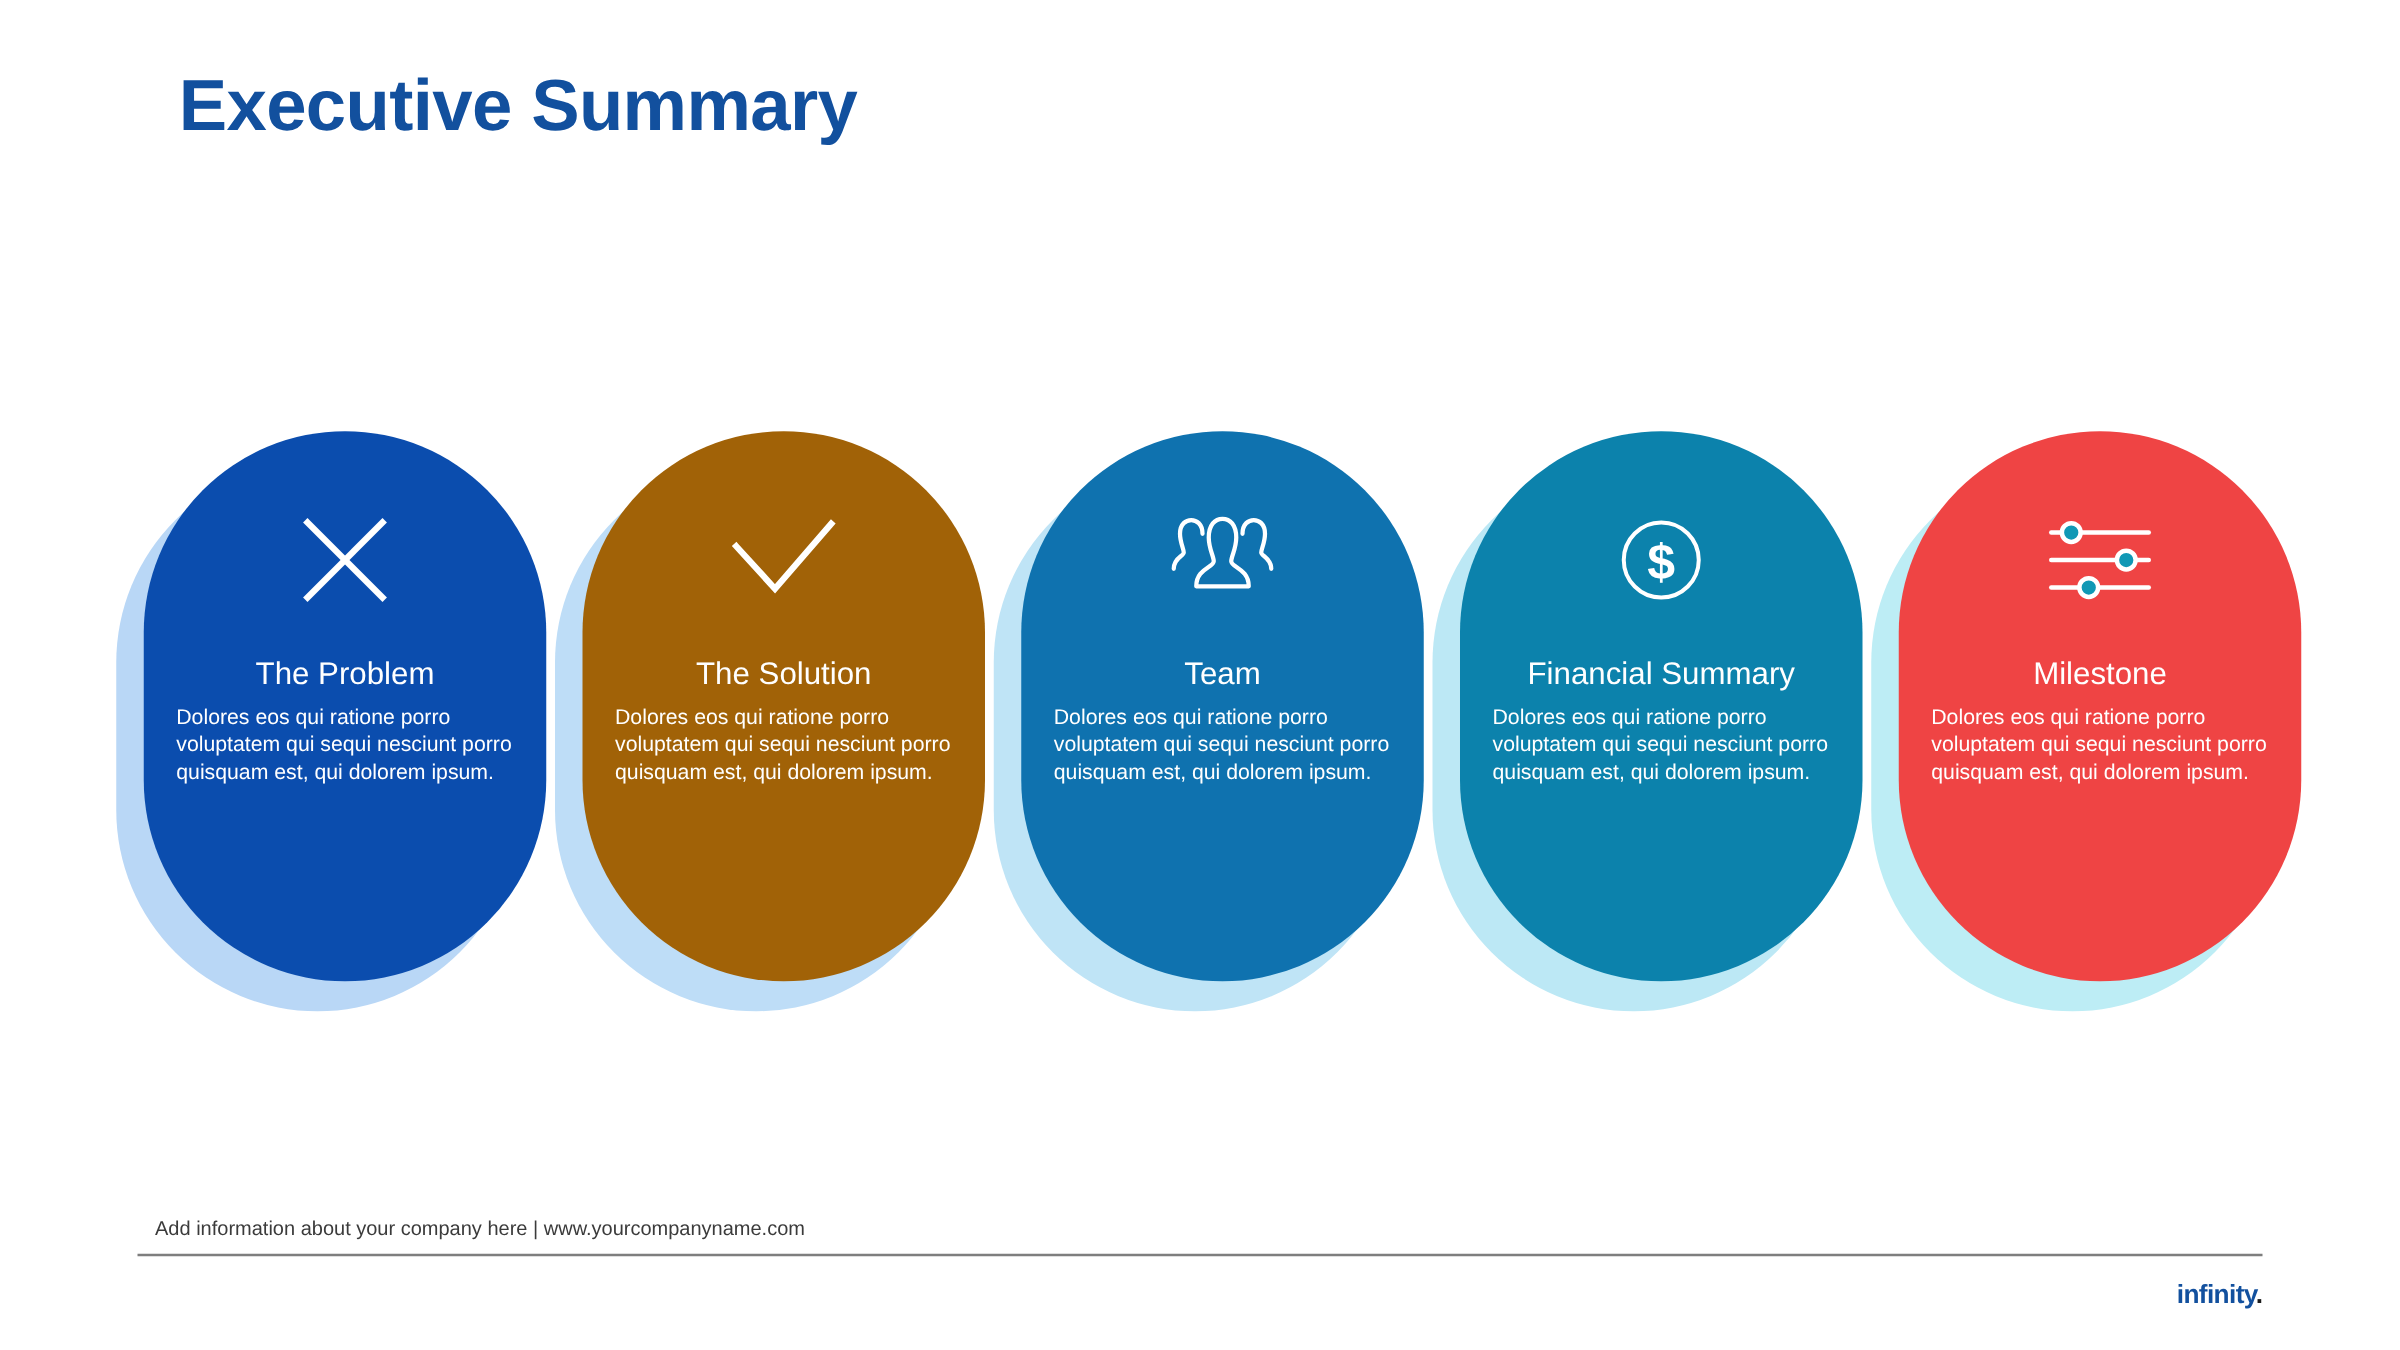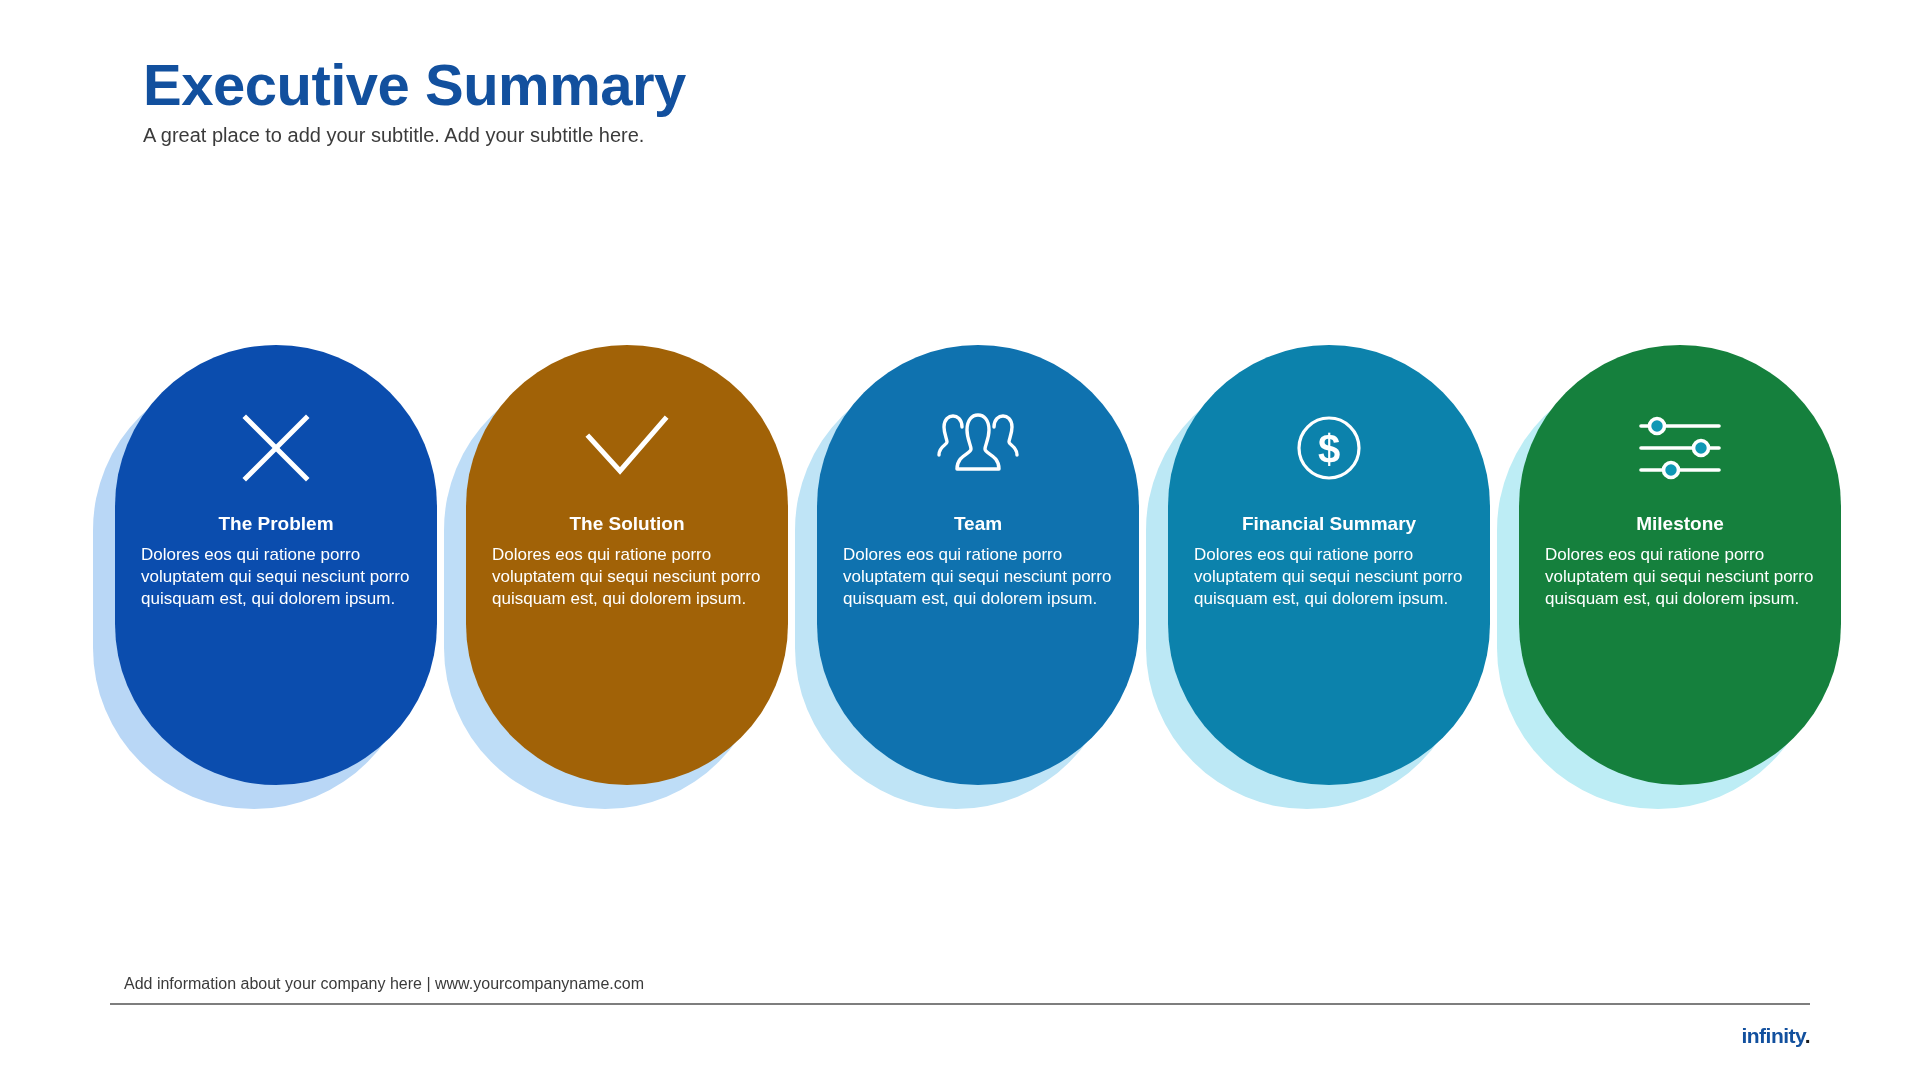--- a/index.html
+++ b/index.html
@@ -90,24 +90,24 @@
   }
   .card-icon {
     height: 96px;
     margin-top: 55px;
     display: flex;
     align-items: center;
     justify-content: center;
   }
   .card-title {
     color: #ffffff;
-    font-size: 19px;
-    font-weight: bold;
+    font-size: 25px;
+    font-weight: normal;
     line-height: 1.16;
-    margin: 0 0 5px 0;
+    margin: 12px 0 5px 0;
   }
   .card-desc {
     color: #ffffff;
     font-size: 17px;
     line-height: 1.28;
     margin: 4px;
   }
   
   .card-content {
     position: absolute;
@@ -151,21 +151,20 @@
     color: #1C1C1C;
   }
 </style>
 </head>
 <body>
 
 <div class="header">
   <div class="title-accent-bar" style="background: rgb(18, 80, 158);"></div>
   <div class="header-text">
     <h1 class="page-title" style="color: rgb(18, 80, 158);">Executive Summary</h1>
-    <div class="page-subtitle">A great place to add your subtitle. Add your subtitle here.</div>
   </div>
 </div>
 
 <div class="cards-row">
 
   <div class="card-wrap" style="left:115px;">
     <div class="card-shadow" style="background: rgb(185, 215, 246);"></div>
     <div class="card" style="background: rgb(11, 77, 174);">
       <div class="card-icon">
         <svg width="74" height="74" viewBox="0 0 74 74">
@@ -225,21 +224,21 @@
       </div>
       <div class="card-content">
         <div class="card-title">Financial Summary</div>
         <div class="card-desc">Dolores eos qui ratione porro voluptatem qui sequi nesciunt porro quisquam est, qui dolorem ipsum.</div>
       </div>
     </div>
   </div>
 
   <div class="card-wrap" style="left:1519px;">
     <div class="card-shadow" style="background: rgb(189, 237, 245);"></div>
-    <div class="card" style="background: #15803d;">
+    <div class="card" style="background: #ef4444;">
       <div class="card-icon">
         <svg width="86" height="66" viewBox="0 0 86 66">
           <g stroke="#ffffff" stroke-width="3.6" stroke-linecap="round" fill="none">
             <line x1="4" y1="11" x2="82" y2="11"></line>
             <line x1="4" y1="33" x2="82" y2="33"></line>
             <line x1="4" y1="55" x2="82" y2="55"></line>
             <circle cx="20" cy="11" r="7.5" fill="#1098B5"></circle>
             <circle cx="64" cy="33" r="7.5" fill="#1098B5"></circle>
             <circle cx="34" cy="55" r="7.5" fill="#1098B5"></circle>
           </g>

